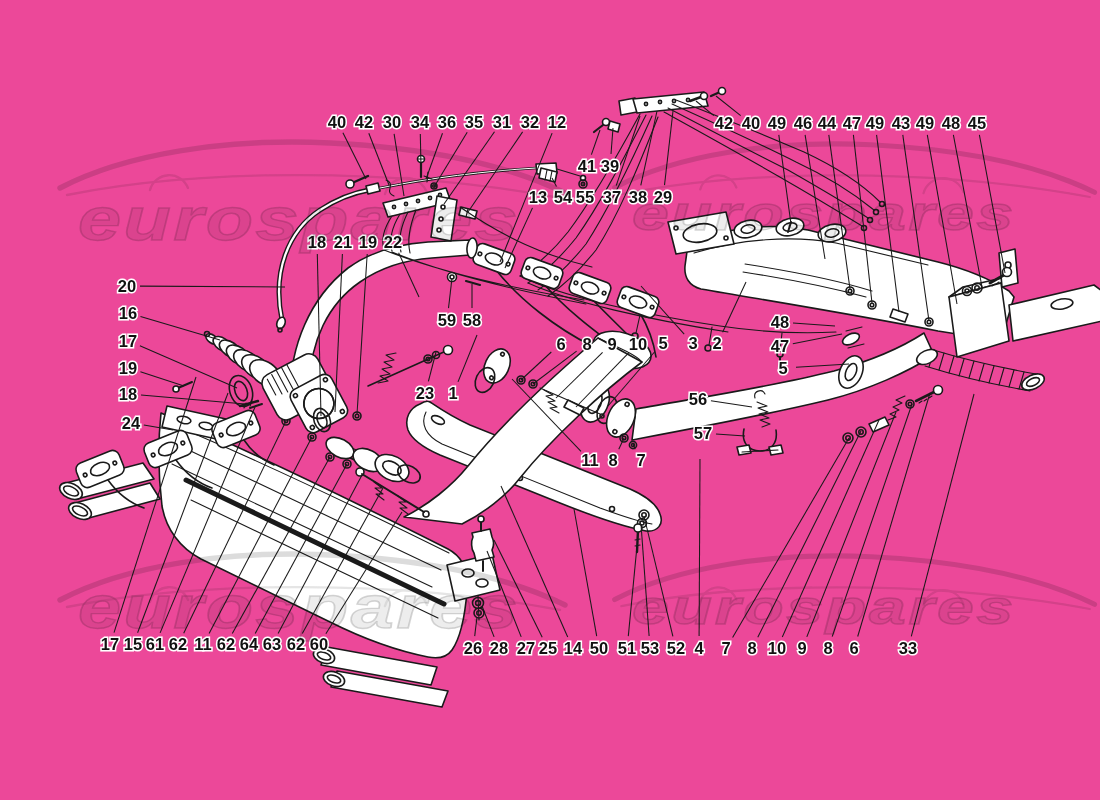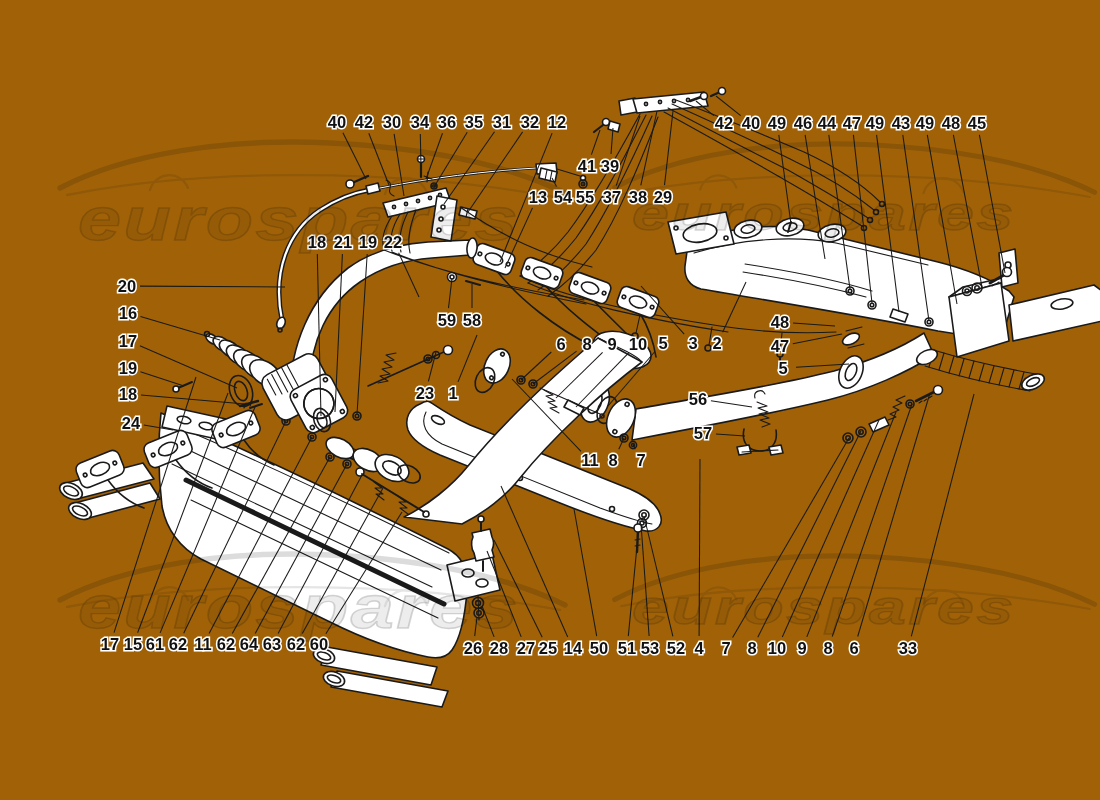--- a/index.html
+++ b/index.html
@@ -1,16 +1,16 @@
 <!DOCTYPE html>
 <html><head>
 <meta charset="utf-8">
 <style>
   html,body{margin:0;padding:0;background:#fff;}
-  .stage{position:relative;width:1100px;height:800px;background:#a16207;overflow:hidden;
+  .stage{position:relative;width:1100px;height:800px;background:#ec4899;overflow:hidden;
          font-family:"Liberation Sans",sans-serif;}
   svg{position:absolute;left:0;top:0;}
   .art{stroke:#1a1a1a;fill:none;stroke-width:1.6;stroke-linecap:round;stroke-linejoin:round;}
   .art .w{fill:#ffffff;}
   .art .thin{stroke-width:1.1;}
   .leader{stroke:#1a1a1a;stroke-width:1.05;fill:none;}
   .part-num{font:700 16.5px "Liberation Sans",sans-serif;fill:#111111;text-anchor:middle;
             dominant-baseline:central;paint-order:stroke;stroke:#ffffff;stroke-width:3px;}
   .wm-text{font-family:"Liberation Sans",sans-serif;font-weight:700;font-style:italic;
            letter-spacing:2px;fill:rgba(186,186,186,0.30);stroke:rgba(145,145,145,0.42);

